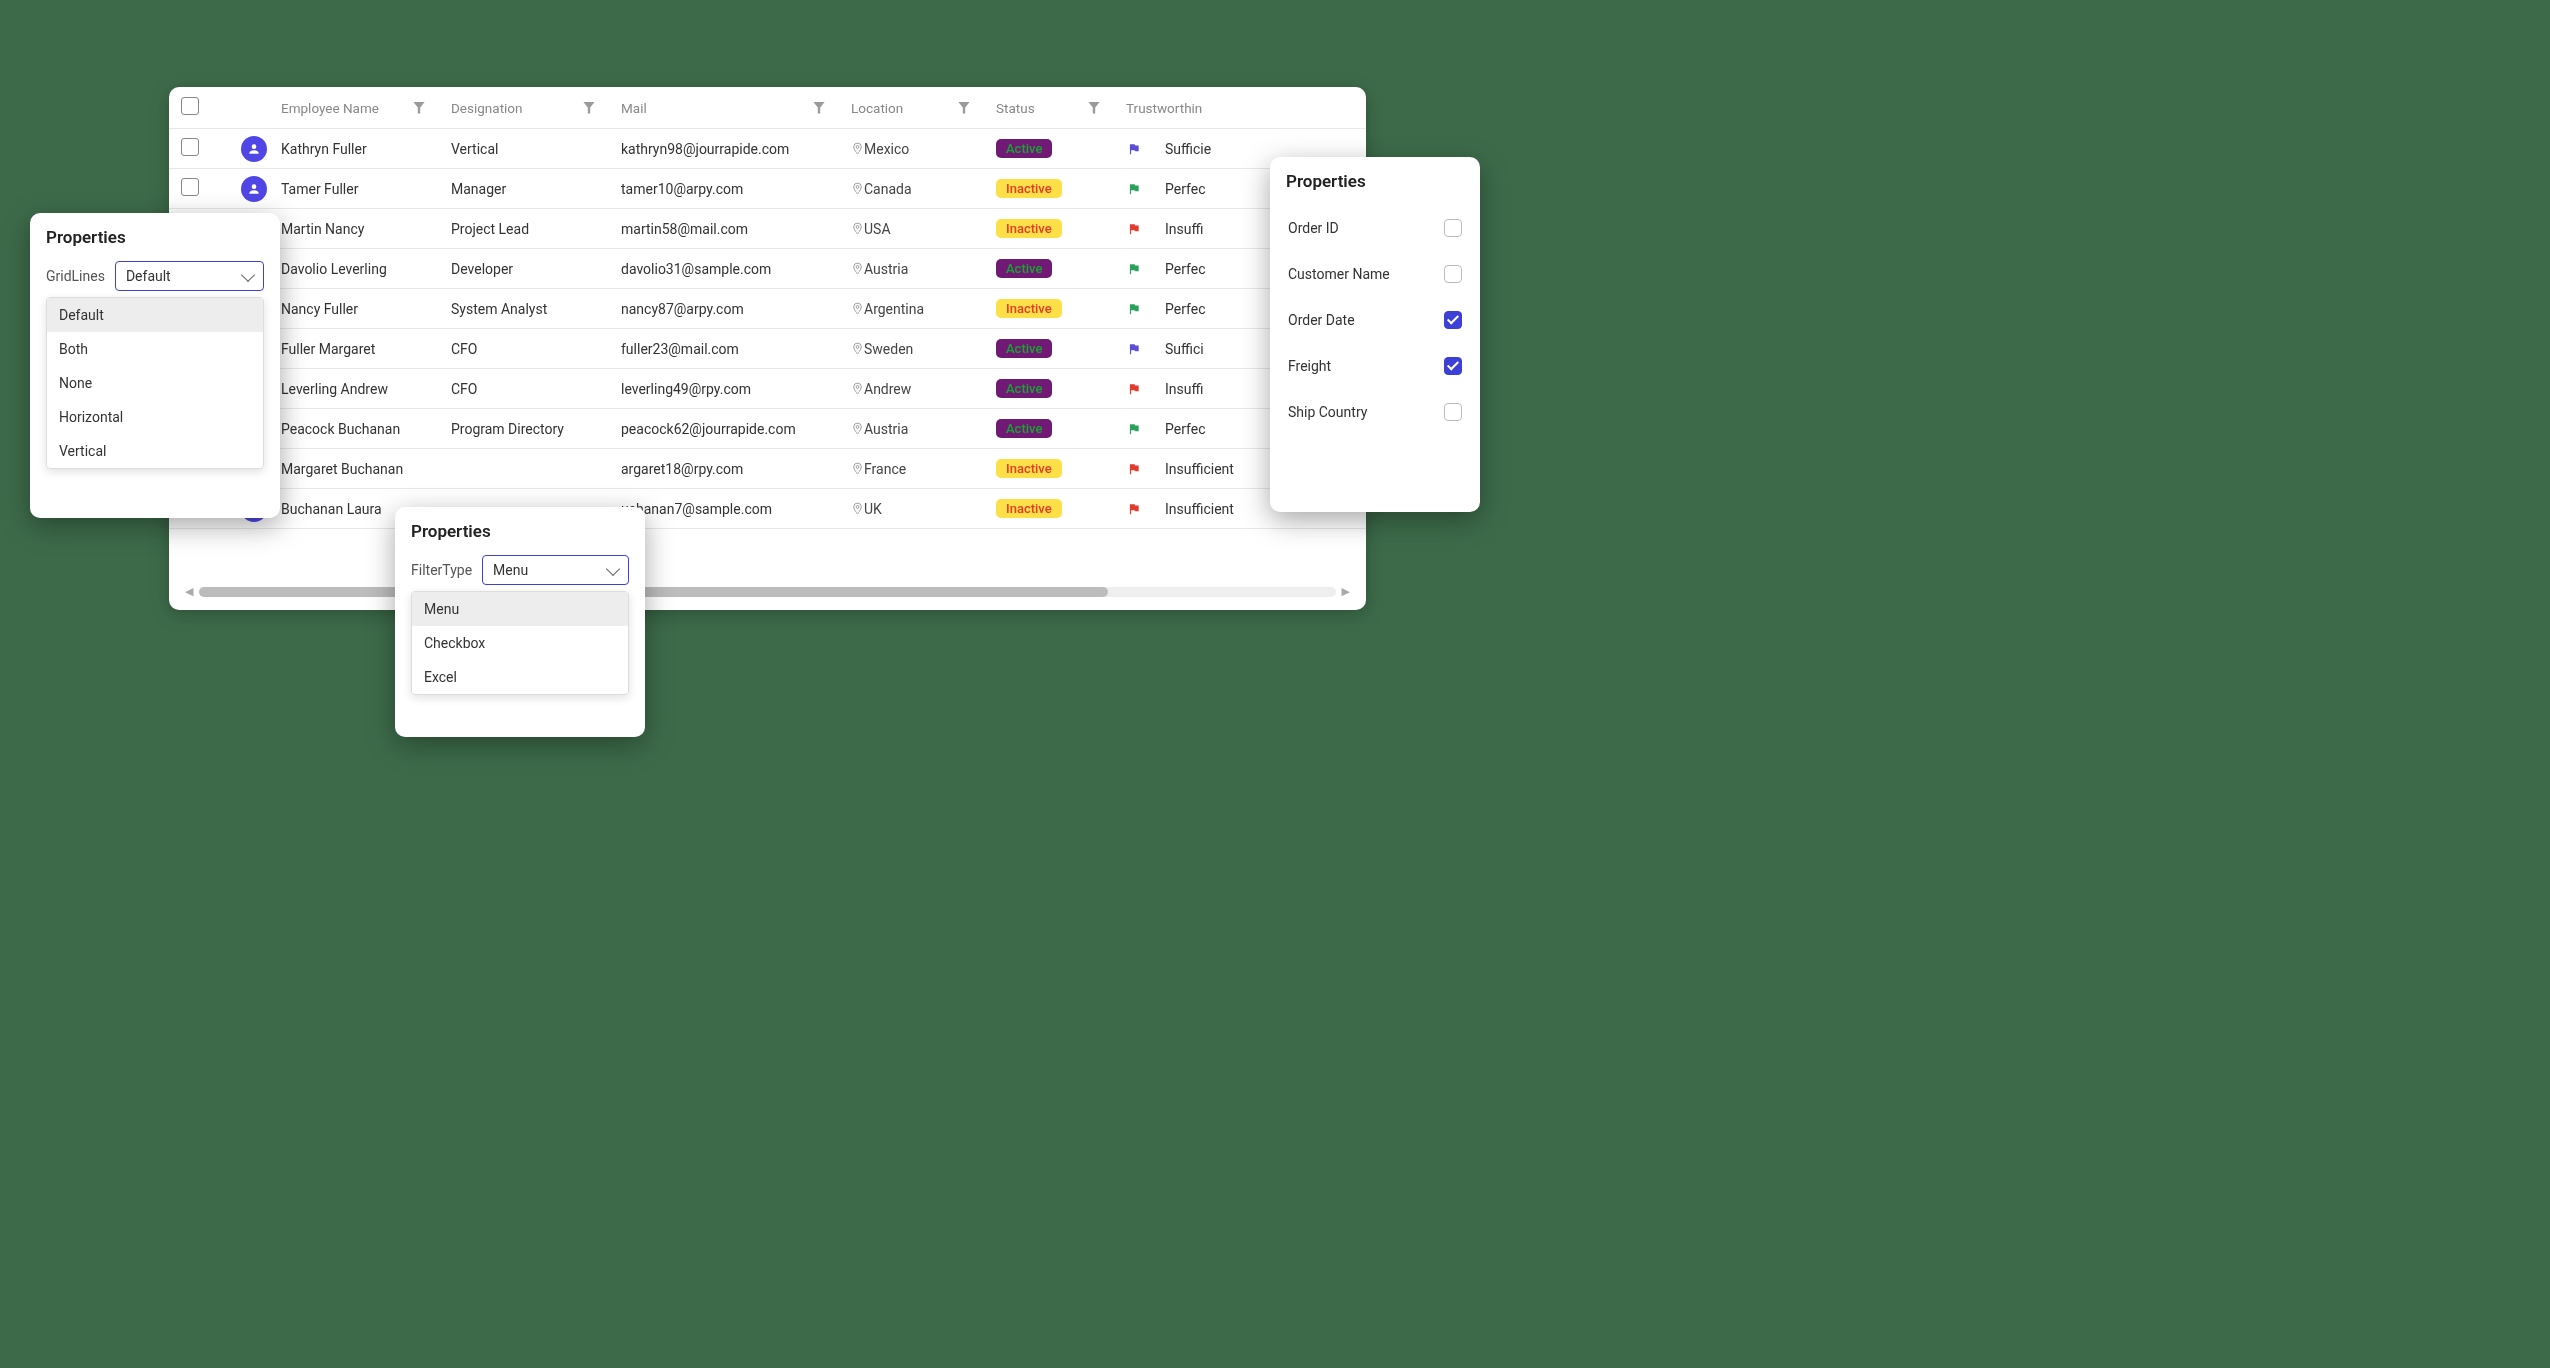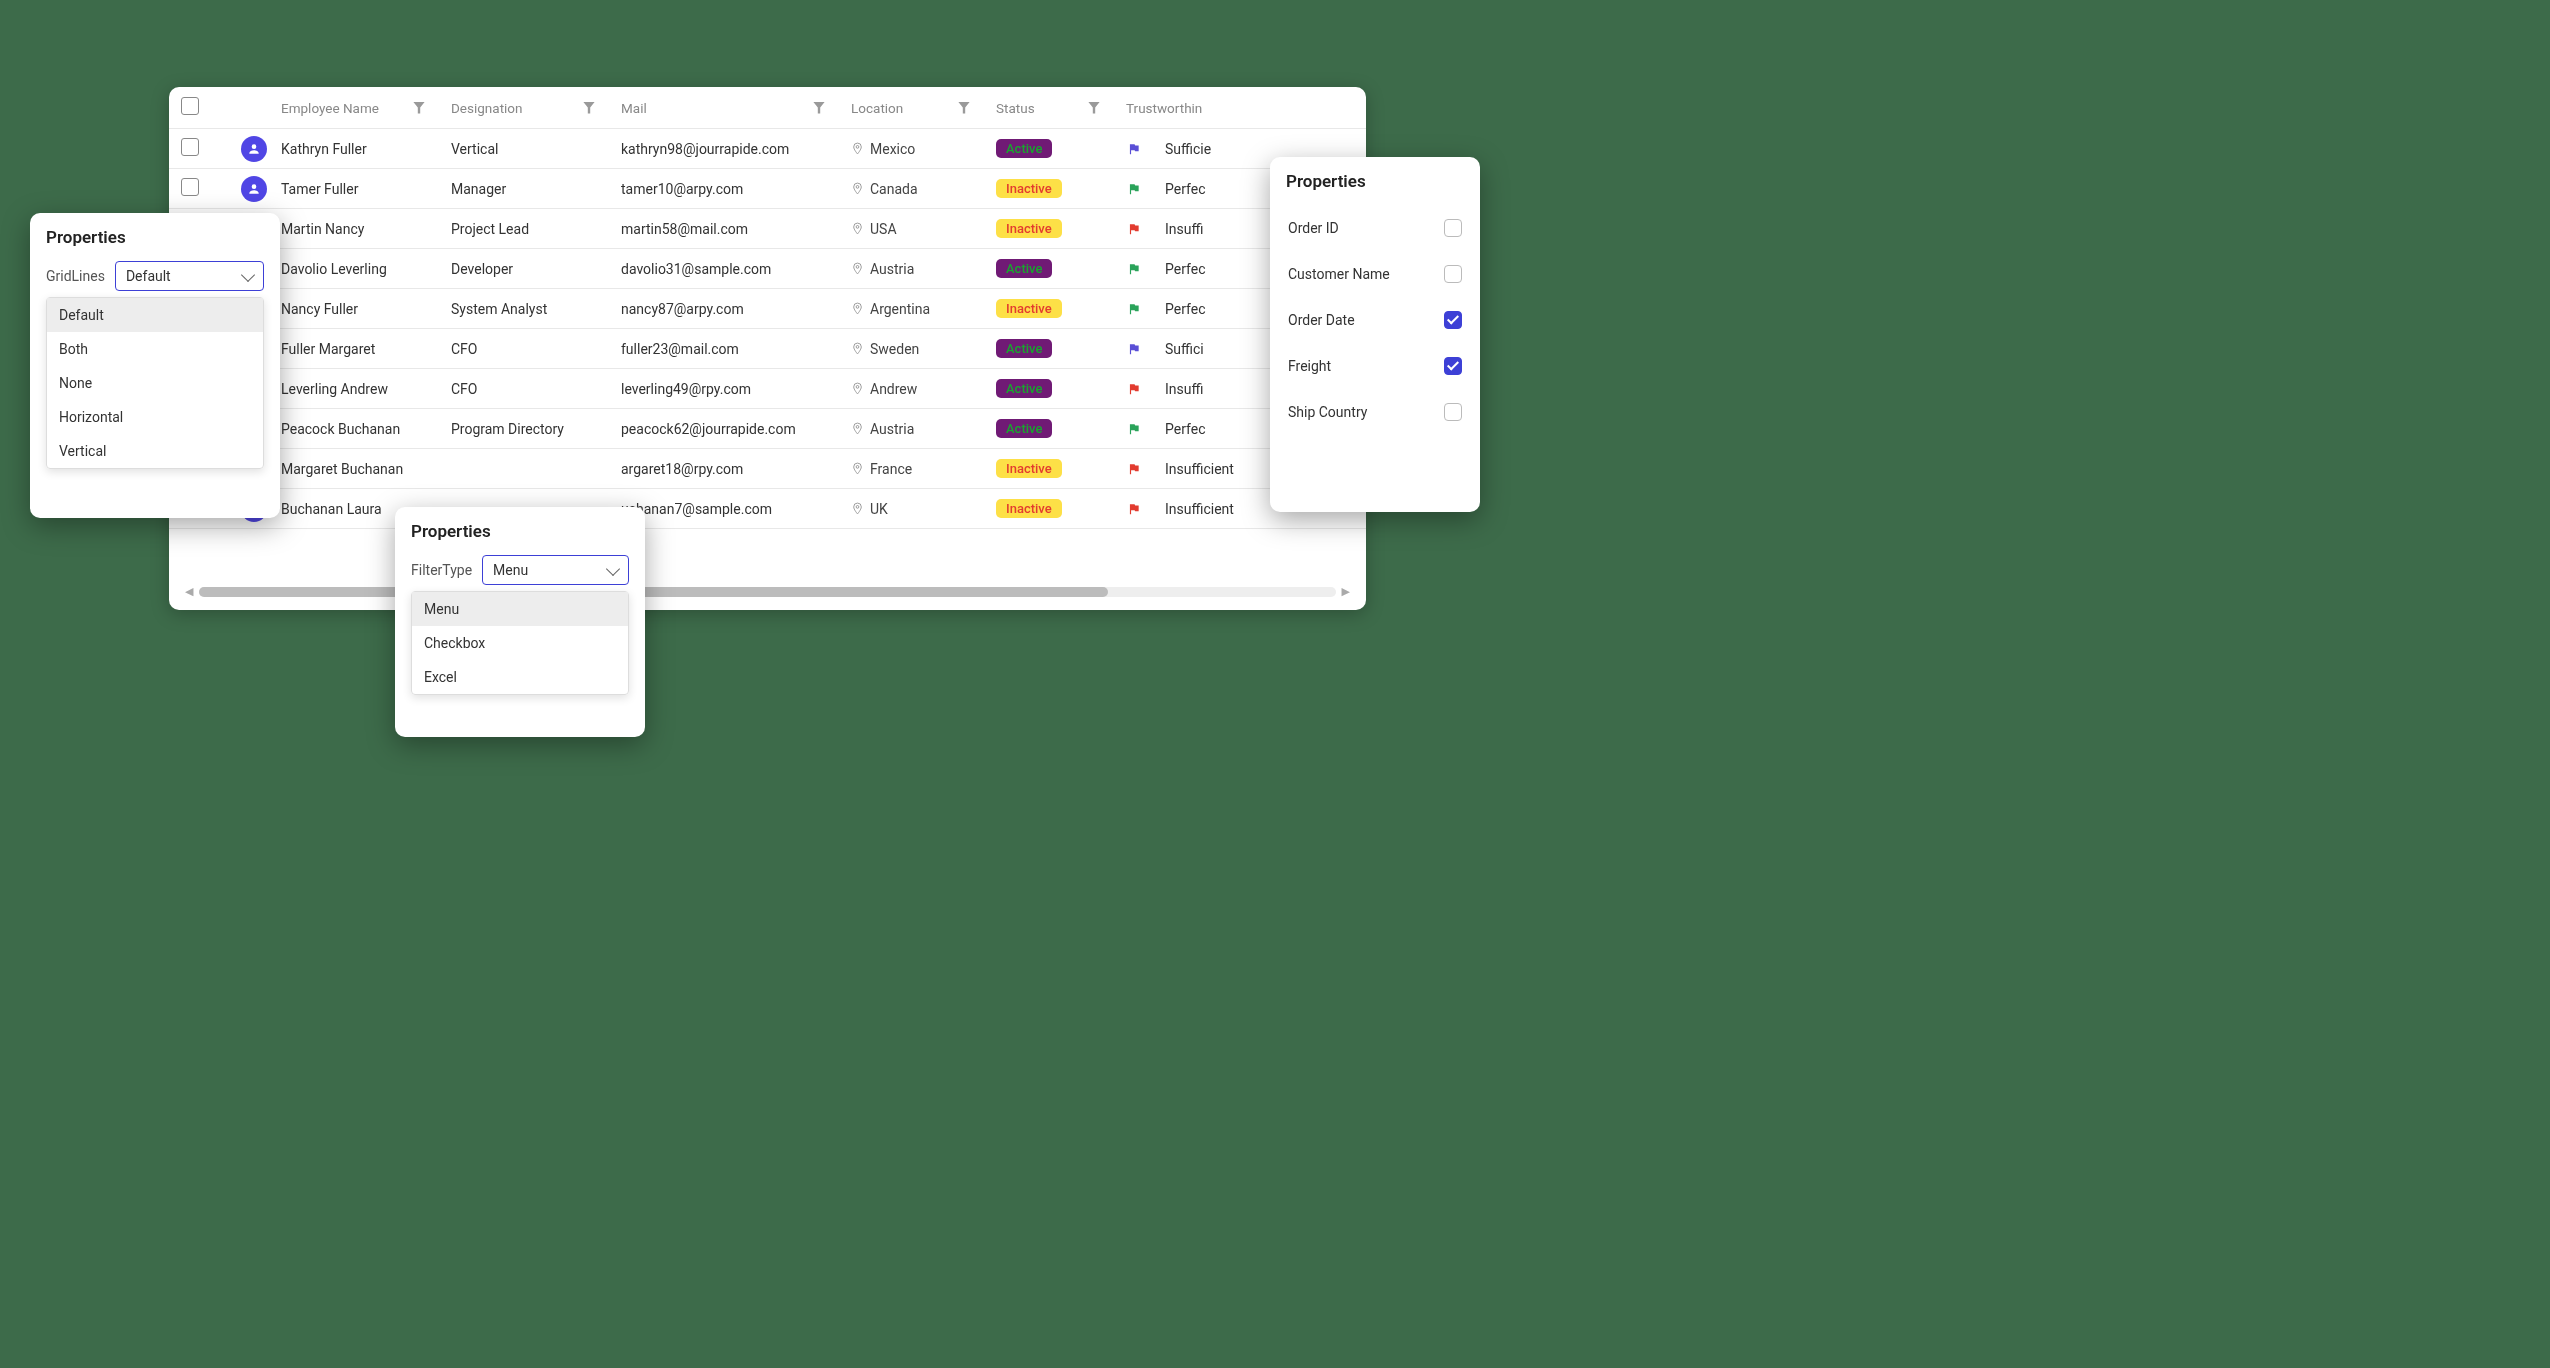--- a/index.html
+++ b/index.html
@@ -71,21 +71,21 @@
     background: #fff; display: inline-block;
   }
 
   .avatar {
     width: 26px; height: 26px; border-radius: 50%;
     background: #5046e5;
     display: flex; align-items: center; justify-content: center;
   }
   .avatar svg { width: 14px; height: 14px; fill: #fff; }
 
-  .loc-cell { display: flex; align-items: center; gap: 6px; color: #444; }
+  .loc-cell { display: flex; align-items: center; color: #444; }
   .pin { width: 13px; height: 13px; }
   .pin svg { width: 13px; height: 13px; fill: none; stroke: #888; stroke-width: 1.5; }
 
   .badge {
     display: inline-block; padding: 2px 10px; border-radius: 5px;
     font-size: 13px; font-weight: 500;
   }
   .badge.active { background: #701a75; color: #18a52e; }
   .badge.inactive { background: #fde047; color: #e33b2f; }
 

